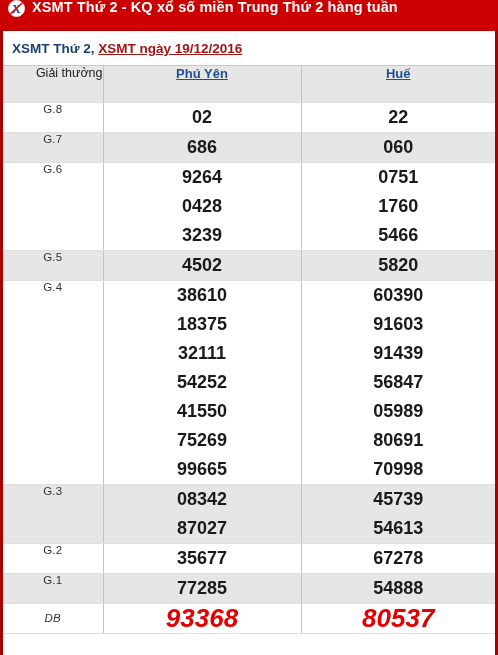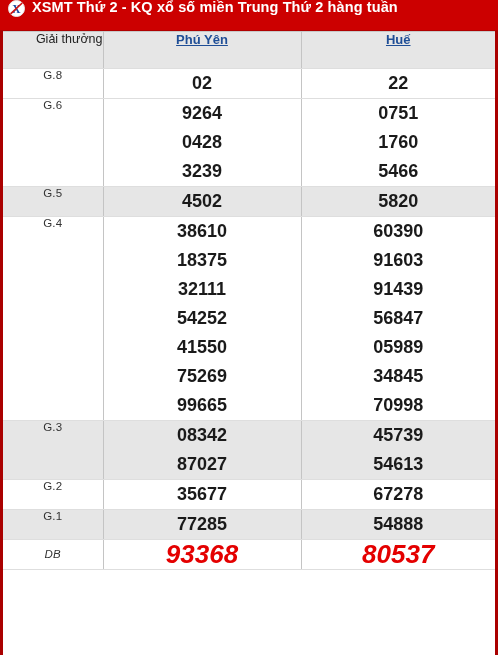--- a/index.html
+++ b/index.html
@@ -150,20 +150,24 @@
         <circle cx="8.5" cy="8.5" r="8" fill="#ffffff" stroke="#e9e9e9" stroke-width="1"></circle>
         <text x="8.5" y="12.6" font-family="Liberation Serif, serif" font-size="11.5" font-weight="bold" fill="#1a49a0" text-anchor="middle">X</text>
         <line x1="2.6" y1="13.8" x2="14.2" y2="3.0" stroke="#d01010" stroke-width="1.7"></line>
       </svg>
     </span>
     <span class="titlebar-title">XSMT Thứ 2 - KQ xổ số miền Trung Thứ 2 hàng tuần</span>
   </div>
 
   <div class="frame">
 
+    <div class="subhead">
+      <span class="plain">XSMT Thứ 2,</span>
+      <span class="datelink">XSMT ngày 19/12/2016</span>
+    </div>
 
     <table class="results">
       <colgroup>
         <col class="c-prize">
           <col class="c-p1">
           <col class="c-p2">
       </colgroup>
       <thead>
         <tr>
           <th class="prize-head">Giải thưởng</th>
@@ -178,20 +182,29 @@
       <tbody id="results-body">
           <tr class="plain">
             <td class="prize-cell">G.8</td>
             <td class="nums">
               <span class="n">02</span>
             </td>
             <td class="nums">
               <span class="n">22</span>
             </td>
           </tr>
+          <tr class="shade">
+            <td class="prize-cell">G.7</td>
+            <td class="nums">
+              <span class="n">686</span>
+            </td>
+            <td class="nums">
+              <span class="n">060</span>
+            </td>
+          </tr>
           <tr class="plain">
             <td class="prize-cell">G.6</td>
             <td class="nums">
               <span class="n">9264</span>
               <span class="n">0428</span>
               <span class="n">3239</span>
             </td>
             <td class="nums">
               <span class="n">0751</span>
               <span class="n">1760</span>
@@ -217,21 +230,21 @@
               <span class="n">41550</span>
               <span class="n">75269</span>
               <span class="n">99665</span>
             </td>
             <td class="nums">
               <span class="n">60390</span>
               <span class="n">91603</span>
               <span class="n">91439</span>
               <span class="n">56847</span>
               <span class="n">05989</span>
-              <span class="n">34845</span>
+              <span class="n">80691</span>
               <span class="n">70998</span>
             </td>
           </tr>
           <tr class="shade">
             <td class="prize-cell">G.3</td>
             <td class="nums">
               <span class="n">08342</span>
               <span class="n">87027</span>
             </td>
             <td class="nums">

